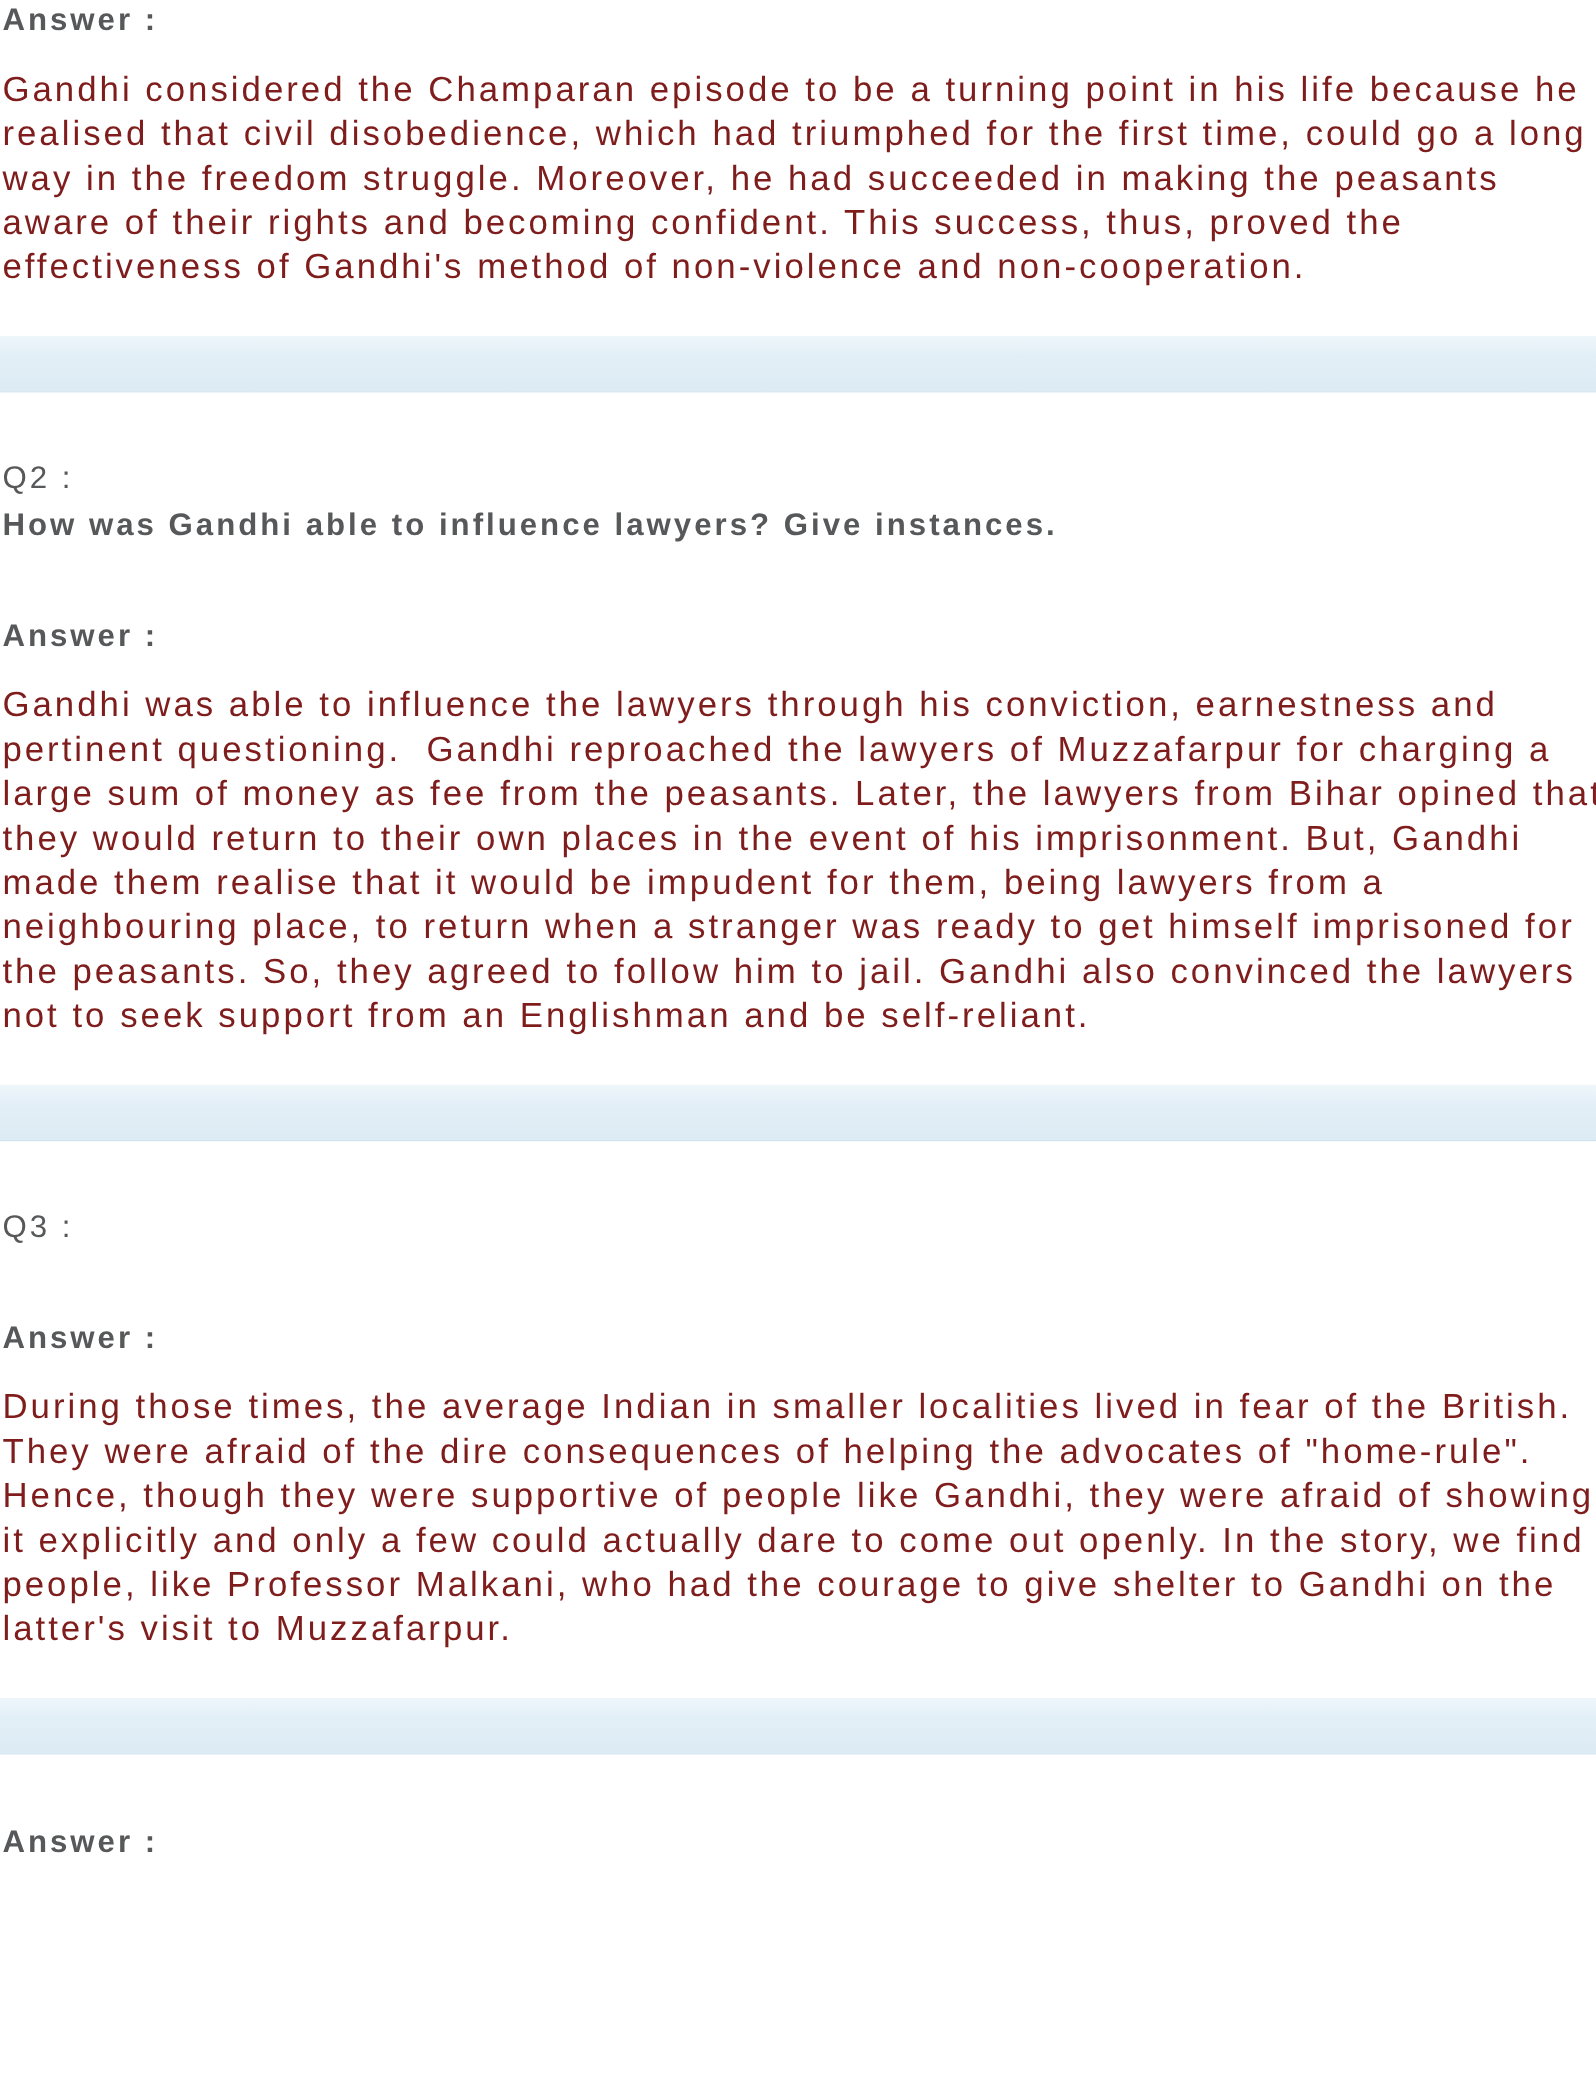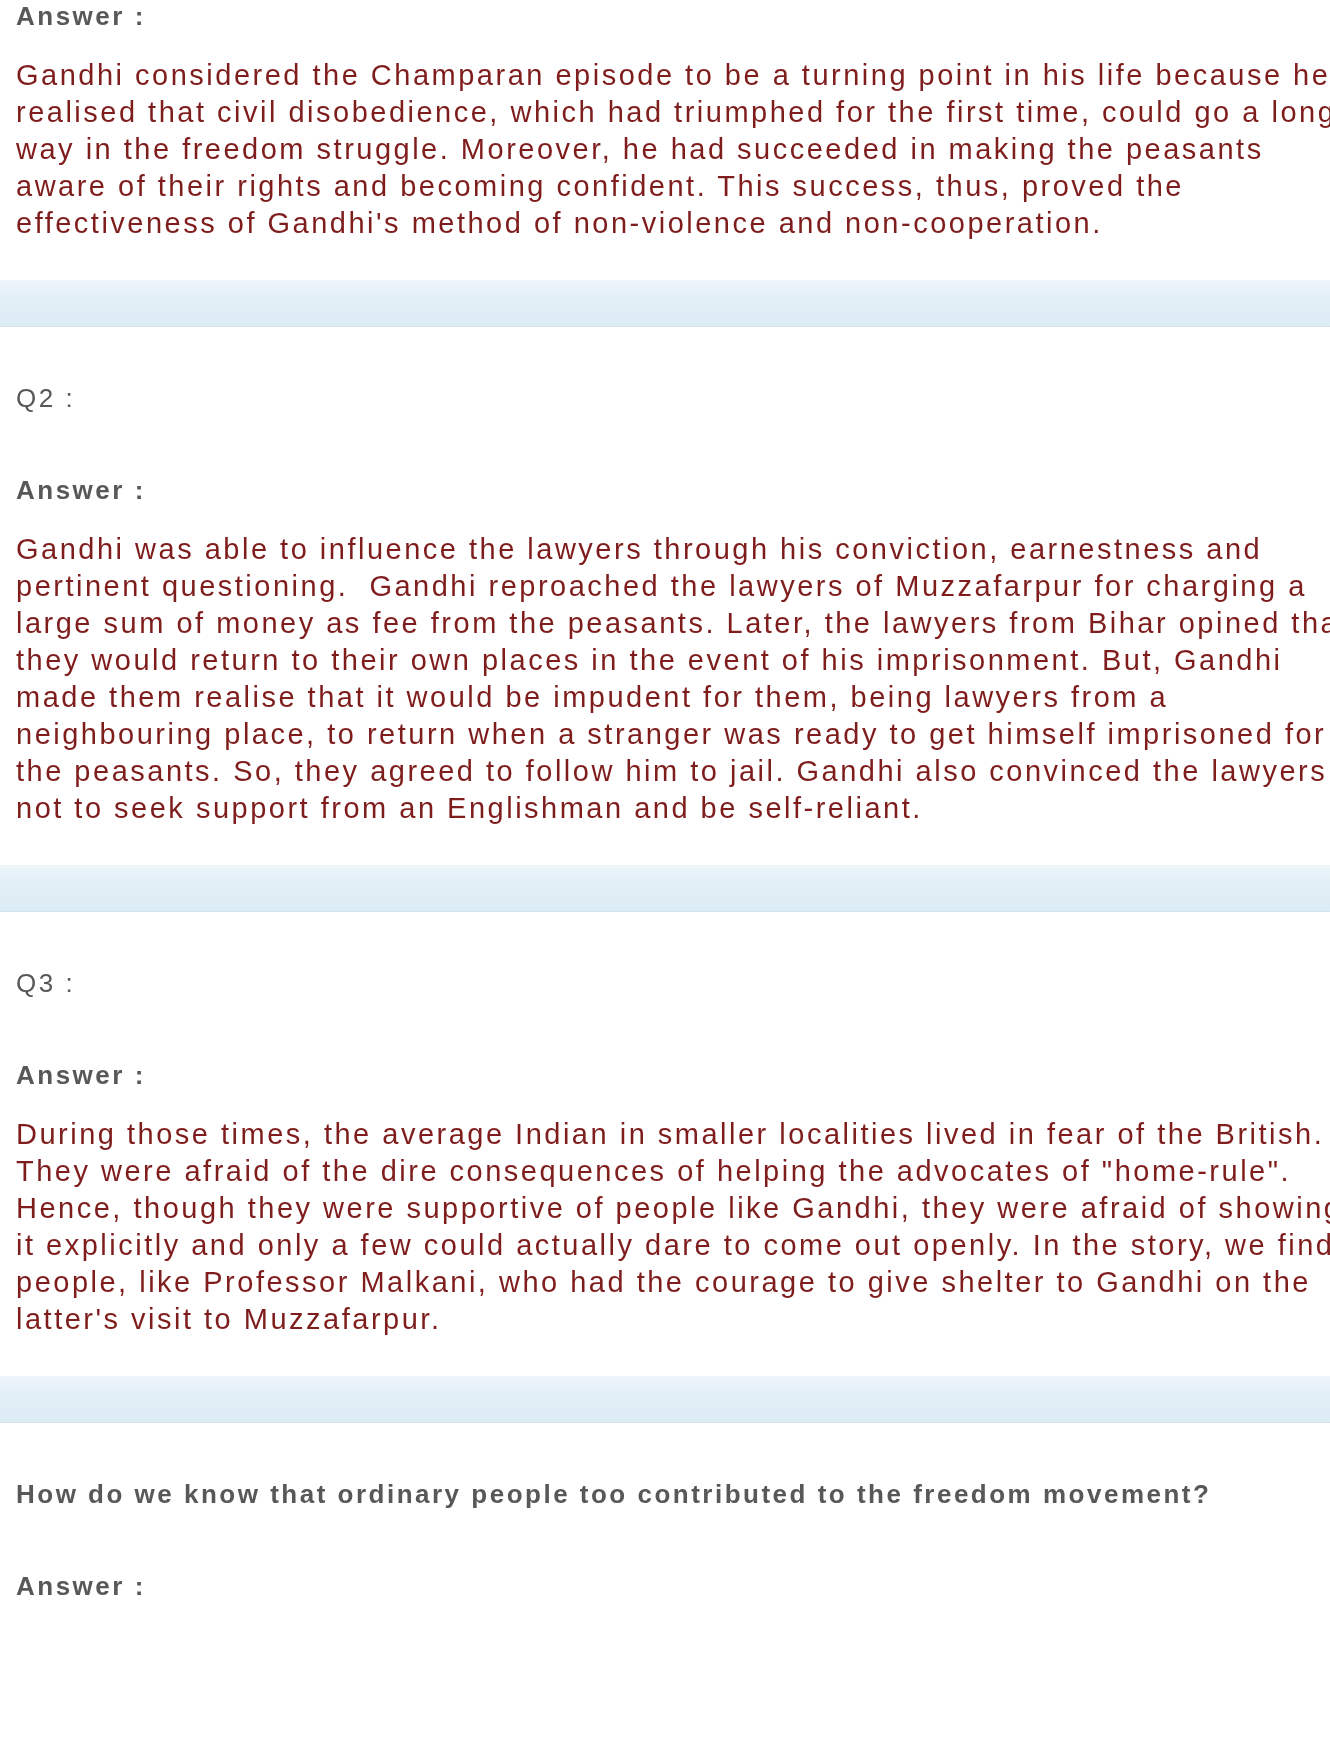--- a/index.html
+++ b/index.html
@@ -12,21 +12,21 @@
     overflow: hidden;
     background: #ffffff;
     font-family: "Liberation Sans", "DejaVu Sans", sans-serif;
     color: #6a6b6d;
   }
   .page {
     position: relative;
     width: 1330px;
   }
   .text-block {
-    padding: 0 16px;
+    padding: 0 2px;
   }
   .answer-label {
     font-size: 26px;
     font-weight: bold;
     color: #57585a;
     line-height: 28px;
     letter-spacing: 2.5px;
     margin: 58px 0 0 0;
     white-space: pre;
   }
@@ -78,20 +78,21 @@
 realised that civil disobedience, which had triumphed for the first time, could go a long
 way in the freedom struggle. Moreover, he had succeeded in making the peasants
 aware of their rights and becoming confident. This success, thus, proved the
 effectiveness of Gandhi's method of non-violence and non-cooperation.</div>
   </section>
 
   <div class="divider"></div>
 
   <section class="text-block">
     <h3 class="q-label">Q2 :</h3>
+    <div class="q-text">How was Gandhi able to influence lawyers? Give instances.</div>
     <h3 class="answer-label">Answer :</h3>
     <div class="para">Gandhi was able to influence the lawyers through his conviction, earnestness and
 pertinent questioning.  Gandhi reproached the lawyers of Muzzafarpur for charging a
 large sum of money as fee from the peasants. Later, the lawyers from Bihar opined that
 they would return to their own places in the event of his imprisonment. But, Gandhi
 made them realise that it would be impudent for them, being lawyers from a
 neighbouring place, to return when a stranger was ready to get himself imprisoned for
 the peasants. So, they agreed to follow him to jail. Gandhi also convinced the lawyers
 not to seek support from an Englishman and be self-reliant.</div>
   </section>
@@ -105,17 +106,16 @@
 They were afraid of the dire consequences of helping the advocates of "home-rule".
 Hence, though they were supportive of people like Gandhi, they were afraid of showing
 it explicitly and only a few could actually dare to come out openly. In the story, we find
 people, like Professor Malkani, who had the courage to give shelter to Gandhi on the
 latter's visit to Muzzafarpur.</div>
   </section>
 
   <div class="divider"></div>
 
   <section class="text-block">
-    <div class="q-text">How do we know that ordinary people too contributed to the freedom movement?</div>
     <h3 class="answer-label">Answer :</h3>
   </section>
 
 </div>
 
 </body></html>

